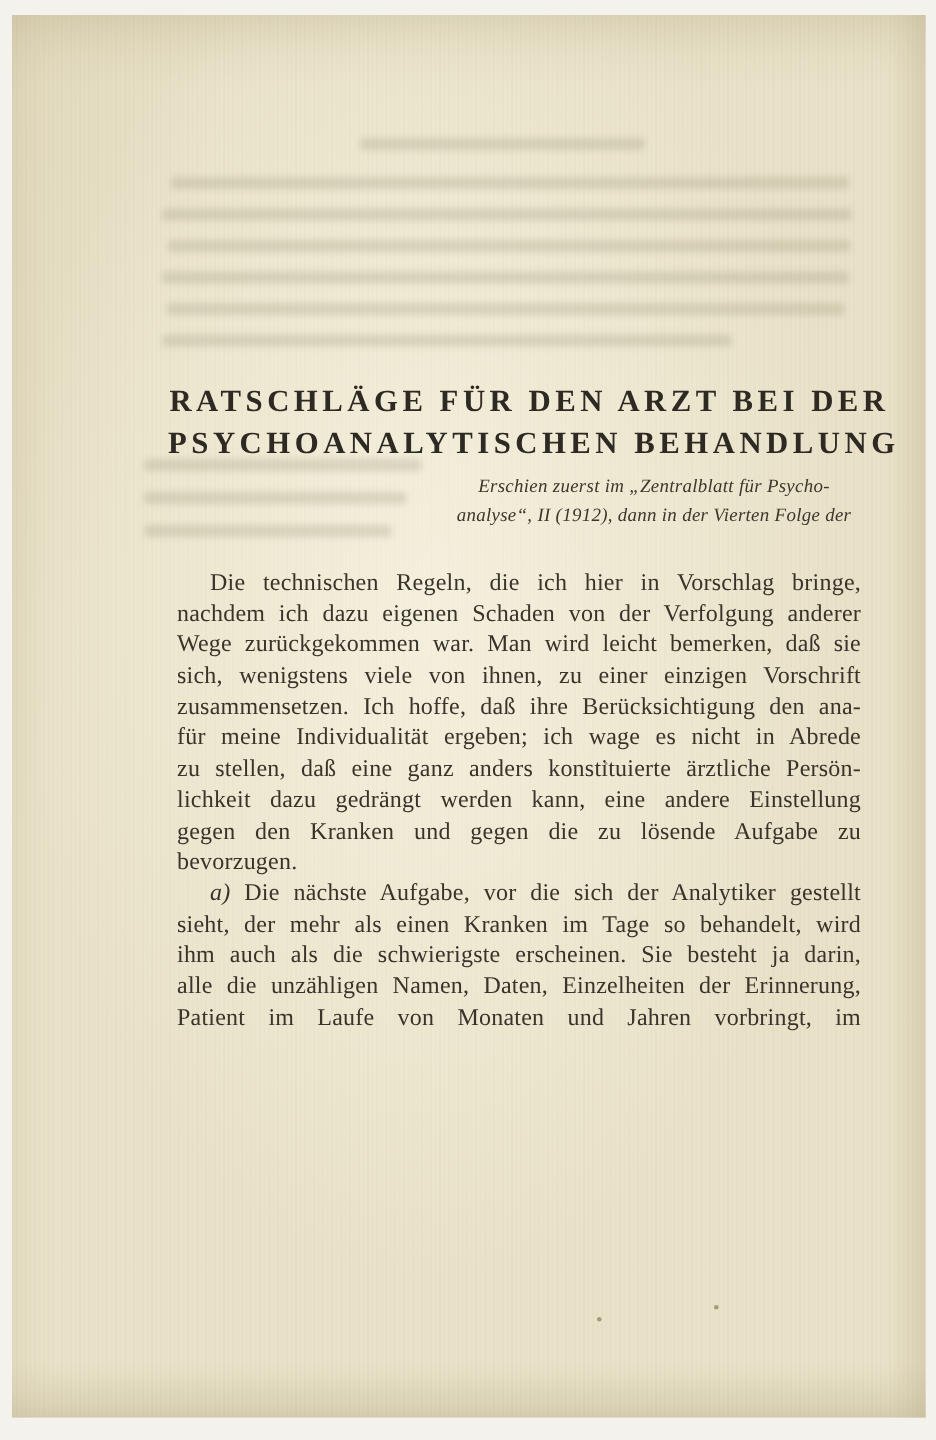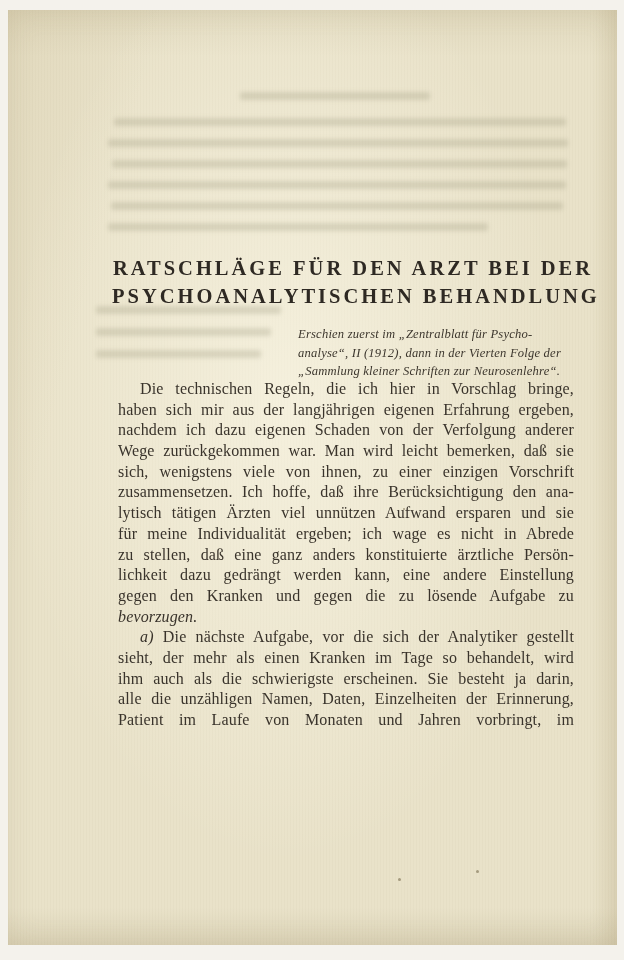--- a/index.html
+++ b/index.html
@@ -39,43 +39,43 @@
   .title-block{
     position:absolute;left:104px;top:244px;width:482px;
     text-align:center;
     color:#2e2923;
   }
   .title-line{
     font-size:20.5px;font-weight:bold;letter-spacing:3px;
     line-height:28px;white-space:nowrap;
   }
   .subtitle-block{
-    position:absolute;left:290px;top:315px;width:276px;
-    text-align:left;
+    position:absolute;left:290px;top:305px;width:276px;
+    text-align:center;
     font-style:italic;
     font-size:12.6px;line-height:18.6px;
     color:#3c362d;
     letter-spacing:0.2px;
   }
   .body-block{
     position:absolute;left:90px;top:369px;width:476px;
     font-size:16px;color:#39332b;
     letter-spacing:0.15px;
   }
   .text-line{
     display:block;height:20.7px;line-height:20.7px;
     text-align:justify;
     -moz-text-align-last:justify;
     text-align-last:justify;
     white-space:nowrap;
     margin-left:20px;
   }
   .text-line.para-first{ text-indent:22px; }
   .text-line.flush-left{
-    text-align:right;text-align-last:left;font-style:italic;-moz-text-align-last:left;
+    text-align:right;text-align-last:left;-moz-text-align-last:left;
   }
   .text-line i{ font-style:italic; }
 </style>
 </head>
 <body>
 
 <div class="photo">
   <div class="paper">
 
     <div>
@@ -96,31 +96,28 @@
     <div class="speck" style="left:395px;top:498px;width:2px;height:2px;"></div>
 
     <div class="title-block">
       <div class="title-line">RATSCHLÄGE FÜR DEN ARZT BEI DER</div>
       <div class="title-line">PSYCHOANALYTISCHEN BEHANDLUNG</div>
     </div>
 
     <div class="subtitle-block">
       <div>Erschien zuerst im „Zentralblatt für Psycho-</div>
       <div>analyse“, II (1912), dann in der Vierten Folge der</div>
-      <div>„Sammlung kleiner Schriften zur Neurosenlehre“.</div>
     </div>
 
     <div class="body-block">
         <div class="text-line para-first">Die technischen Regeln, die ich hier in Vorschlag bringe,</div>
-        <div class="text-line">haben sich mir aus der langjährigen eigenen Erfahrung ergeben,</div>
         <div class="text-line">nachdem ich dazu eigenen Schaden von der Verfolgung anderer</div>
         <div class="text-line">Wege zurückgekommen war. Man wird leicht bemerken, daß sie</div>
         <div class="text-line">sich, wenigstens viele von ihnen, zu einer einzigen Vorschrift</div>
         <div class="text-line">zusammensetzen. Ich hoffe, daß ihre Berücksichtigung den ana-</div>
-        <div class="text-line">lytisch tätigen Ärzten viel unnützen Aufwand ersparen und sie</div>
         <div class="text-line">für meine Individualität ergeben; ich wage es nicht in Abrede</div>
         <div class="text-line">zu stellen, daß eine ganz anders konstituierte ärztliche Persön-</div>
         <div class="text-line">lichkeit dazu gedrängt werden kann, eine andere Einstellung</div>
         <div class="text-line">gegen den Kranken und gegen die zu lösende Aufgabe zu</div>
         <div class="text-line flush-left">bevorzugen.</div>
         <div class="text-line para-first"><i>a)</i> Die nächste Aufgabe, vor die sich der Analytiker gestellt</div>
         <div class="text-line">sieht, der mehr als einen Kranken im Tage so behandelt, wird</div>
         <div class="text-line">ihm auch als die schwierigste erscheinen. Sie besteht ja darin,</div>
         <div class="text-line">alle die unzähligen Namen, Daten, Einzelheiten der Erinnerung,</div>
         <div class="text-line">Patient im Laufe von Monaten und Jahren vorbringt, im</div>

